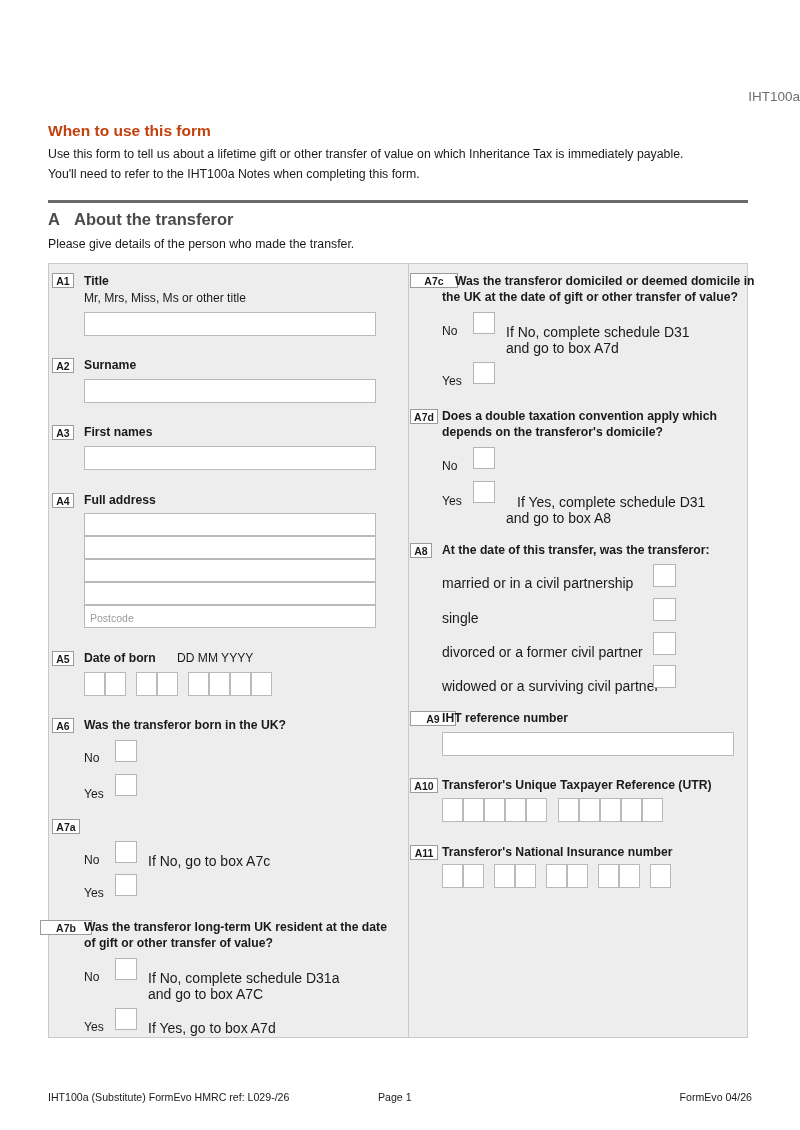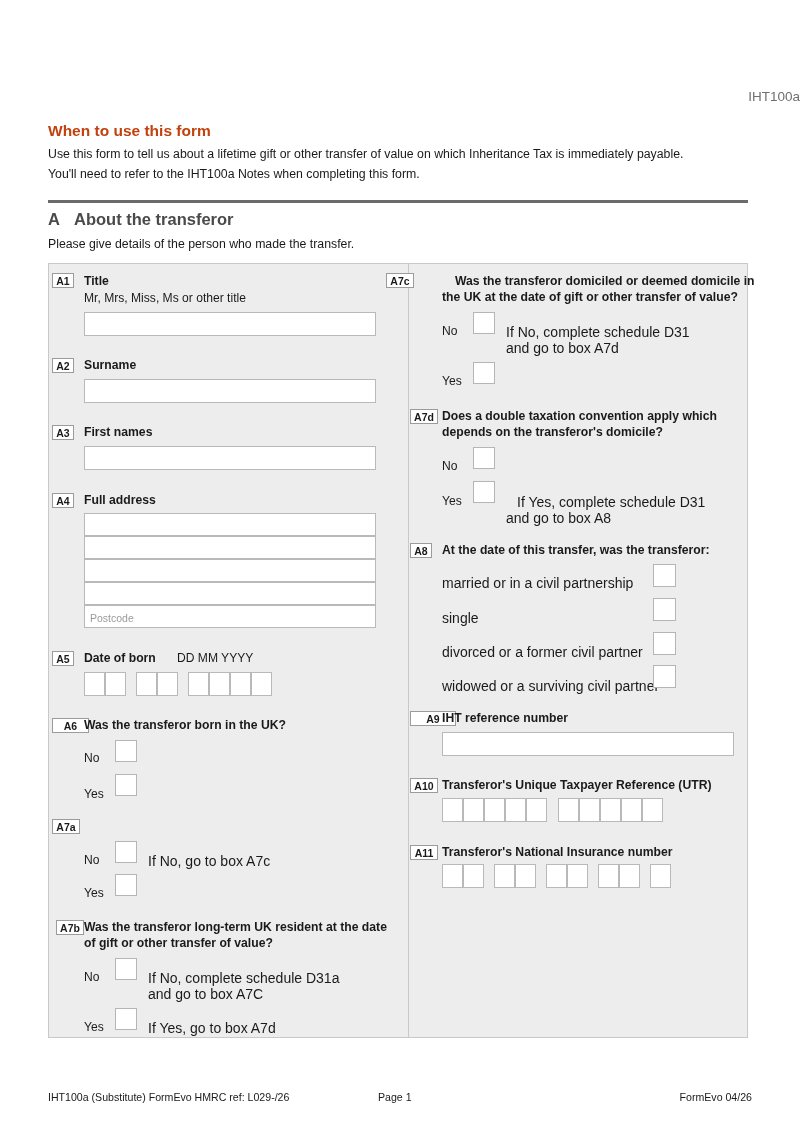--- a/index.html
+++ b/index.html
@@ -145,46 +145,46 @@
   <div class="fhint" style="left:177px; top:651px;">DD MM YYYY</div>
   <div class="charbox" style="left:84px;  top:672px; width:21px; height:24px;"></div>
   <div class="charbox" style="left:105px; top:672px; width:21px; height:24px;"></div>
   <div class="charbox" style="left:136px; top:672px; width:21px; height:24px;"></div>
   <div class="charbox" style="left:157px; top:672px; width:21px; height:24px;"></div>
   <div class="charbox" style="left:188px; top:672px; width:21px; height:24px;"></div>
   <div class="charbox" style="left:209px; top:672px; width:21px; height:24px;"></div>
   <div class="charbox" style="left:230px; top:672px; width:21px; height:24px;"></div>
   <div class="charbox" style="left:251px; top:672px; width:21px; height:24px;"></div>
 
-  <div class="boxnum" style="left:52px;  top:718px; width:37px;">A6</div>
+  <div class="boxnum" style="left:52px;  top:718px; width:22px;">A6</div>
   <div class="flabel" style="left:84px;  top:718px;">Was the transferor born in the UK?</div>
   <div class="yn" style="left:84px;  top:751px;">No</div>
   <div class="tickbox" style="left:115px; top:740px; width:22px; height:22px;"></div>
   <div class="yn" style="left:84px;  top:787px;">Yes</div>
   <div class="tickbox" style="left:115px; top:774px; width:22px; height:22px;"></div>
 
   <div class="boxnum" style="left:52px;  top:819px; width:28px;">A7a</div>
   <div class="yn" style="left:84px;  top:853px;">No</div>
   <div class="tickbox" style="left:115px; top:841px; width:22px; height:22px;"></div>
   <div class="ftext" style="left:148px; top:853px;">If No, go to box A7c</div>
   <div class="yn" style="left:84px;  top:886px;">Yes</div>
   <div class="tickbox" style="left:115px; top:874px; width:22px; height:22px;"></div>
 
-  <div class="boxnum" style="left:56px;  top:920px; width:28px;">A7b</div>
+  <div class="boxnum" style="left:40px;  top:920px; width:52px;">A7b</div>
   <div class="flabel" style="left:84px;  top:920px;">Was the transferor long-term UK resident at the date</div>
   <div class="flabel" style="left:84px;  top:936px;">of gift or other transfer of value?</div>
   <div class="yn" style="left:84px;  top:970px;">No</div>
   <div class="tickbox" style="left:115px; top:958px; width:22px; height:22px;"></div>
   <div class="ftext" style="left:148px; top:970px;">If No, complete schedule D31a</div>
   <div class="ftext" style="left:148px; top:986px;">and go to box A7C</div>
   <div class="yn" style="left:84px;  top:1020px;">Yes</div>
   <div class="tickbox" style="left:115px; top:1008px; width:22px; height:22px;"></div>
   <div class="ftext" style="left:148px; top:1020px;">If Yes, go to box A7d</div>
 
-  <div class="boxnum" style="left:386px; top:273px; width:28px;">A7c</div>
+  <div class="boxnum" style="left:410px; top:273px; width:48px;">A7c</div>
   <div class="flabel" style="left:442px; top:274px;margin-left:13px;">Was the transferor domiciled or deemed domicile in</div>
   <div class="flabel" style="left:442px; top:290px;">the UK at the date of gift or other transfer of value?</div>
   <div class="yn" style="left:442px; top:324px;">No</div>
   <div class="tickbox" style="left:473px; top:312px; width:22px; height:22px;"></div>
   <div class="ftext" style="left:506px; top:324px;">If No, complete schedule D31</div>
   <div class="ftext" style="left:506px; top:340px;">and go to box A7d</div>
   <div class="yn" style="left:442px; top:374px;">Yes</div>
   <div class="tickbox" style="left:473px; top:362px; width:22px; height:22px;"></div>
 
   <div class="boxnum" style="left:410px; top:409px; width:28px;">A7d</div>

